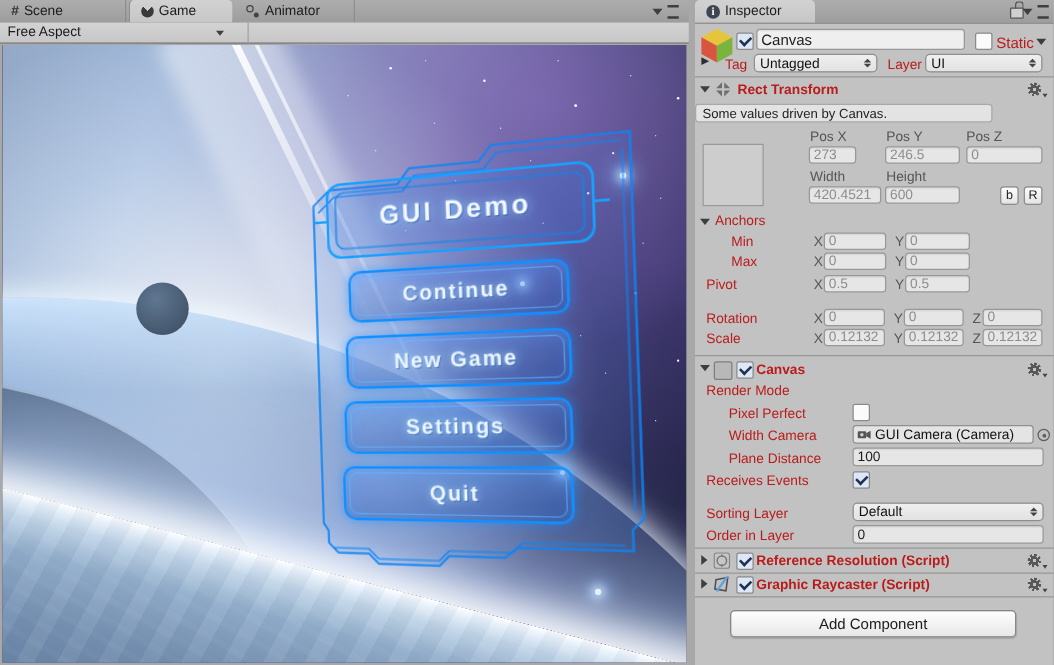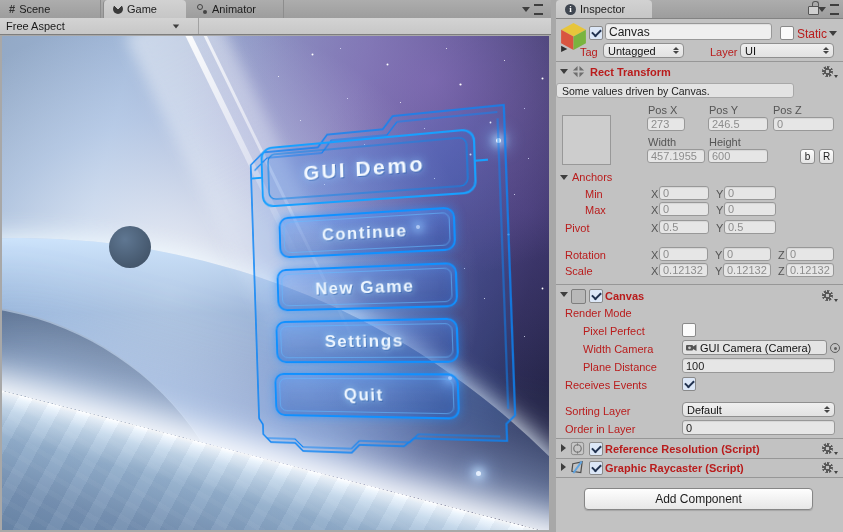--- a/index.html
+++ b/index.html
@@ -240,21 +240,21 @@
     </svg>
     <div class="cb on" style="left:33px;top:26px;"></div>
     <div class="field" style="left:49px;top:23px;width:167px;height:17px;background:#efefef;font-size:12px;">
       <span>Canvas</span>
     </div>
     <div class="cb" style="left:224px;top:26px;"></div>
     <span class="lbl" style="left:241px;top:27px;font-size:12px;">Static</span>
     <span class="tri-dn abs" style="left:273px;top:31px;"></span>
 
     <span class="lbl" style="left:24px;top:46px;">Tag</span>
-    <div class="dropdown" style="left:47px;top:43px;width:81px;">
+    <div class="dropdown" style="left:47px;top:43px;width:99px;">
       <span>Untagged</span>
       <span class="updn">
           <i class="u"></i>
           <i class="d"></i>
         </span>
     </div>
     <span class="lbl" style="left:154px;top:46px;">Layer</span>
     <div class="dropdown" style="left:184px;top:43px;width:94px;">
       <span>UI</span>
       <span class="updn">
@@ -286,21 +286,21 @@
     <div class="field dis" style="left:152px;top:117px;width:60px;">
         <span>246.5</span>
       </div>
     <div class="field dis" style="left:217px;top:117px;width:61px;">
         <span>0</span>
       </div>
 
     <span class="lbl" style="left:92px;top:136px;color:#555;">Width</span>
     <span class="lbl" style="left:153px;top:136px;color:#555;">Height</span>
     <div class="field dis" style="left:91px;top:149px;width:58px;">
-        <span>457.1955</span>
+        <span>420.4521</span>
       </div>
     <div class="field dis" style="left:152px;top:149px;width:60px;">
         <span>600</span>
       </div>
     <div class="mini-btn" style="left:244px;top:149px;">
         <span>b</span>
       </div>
     <div class="mini-btn" style="left:263px;top:149px;">
         <span>R</span>
       </div>

